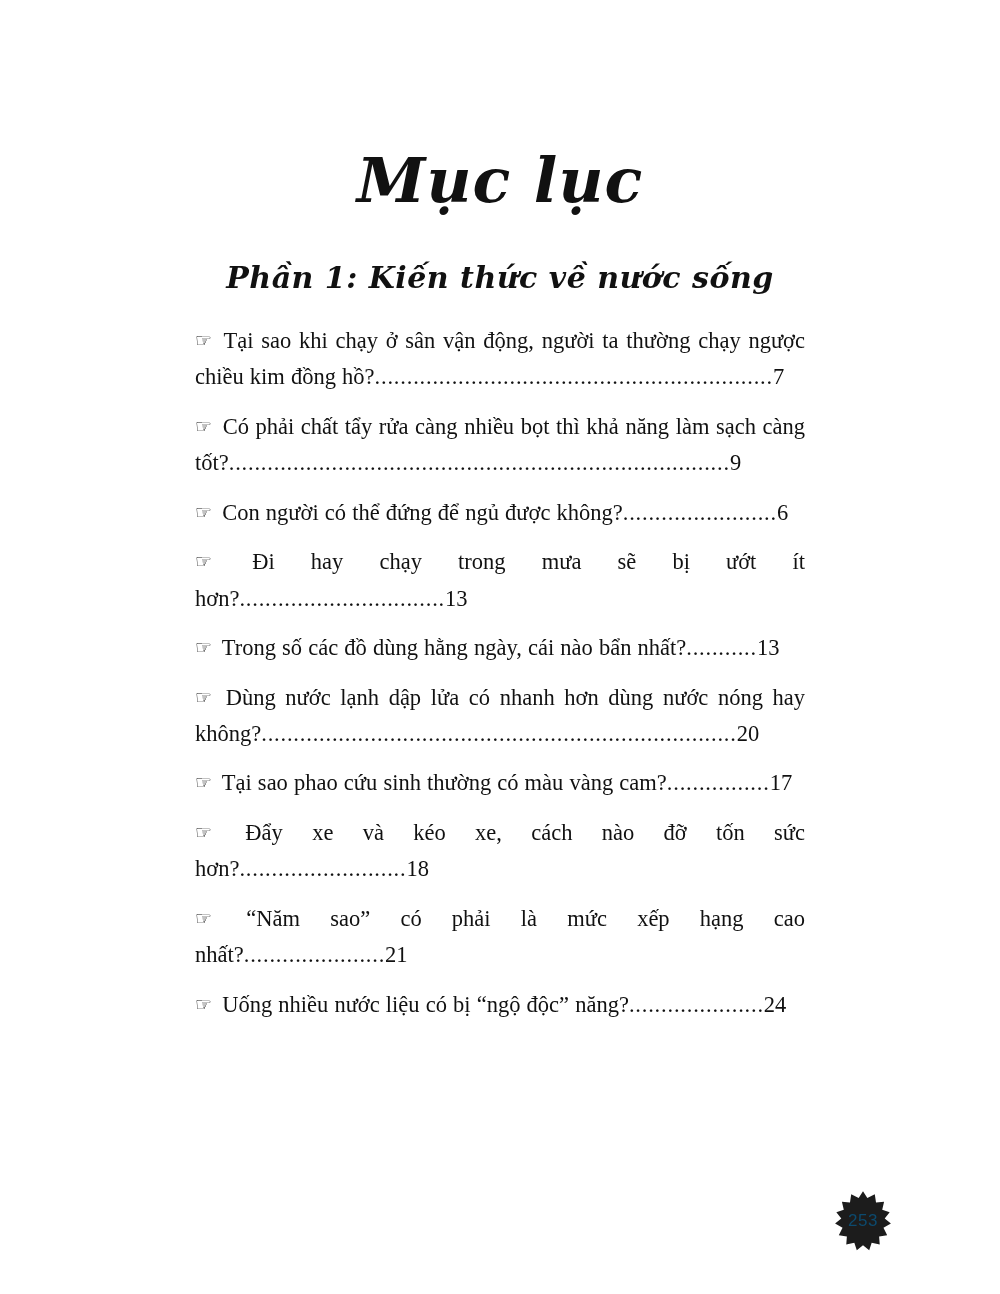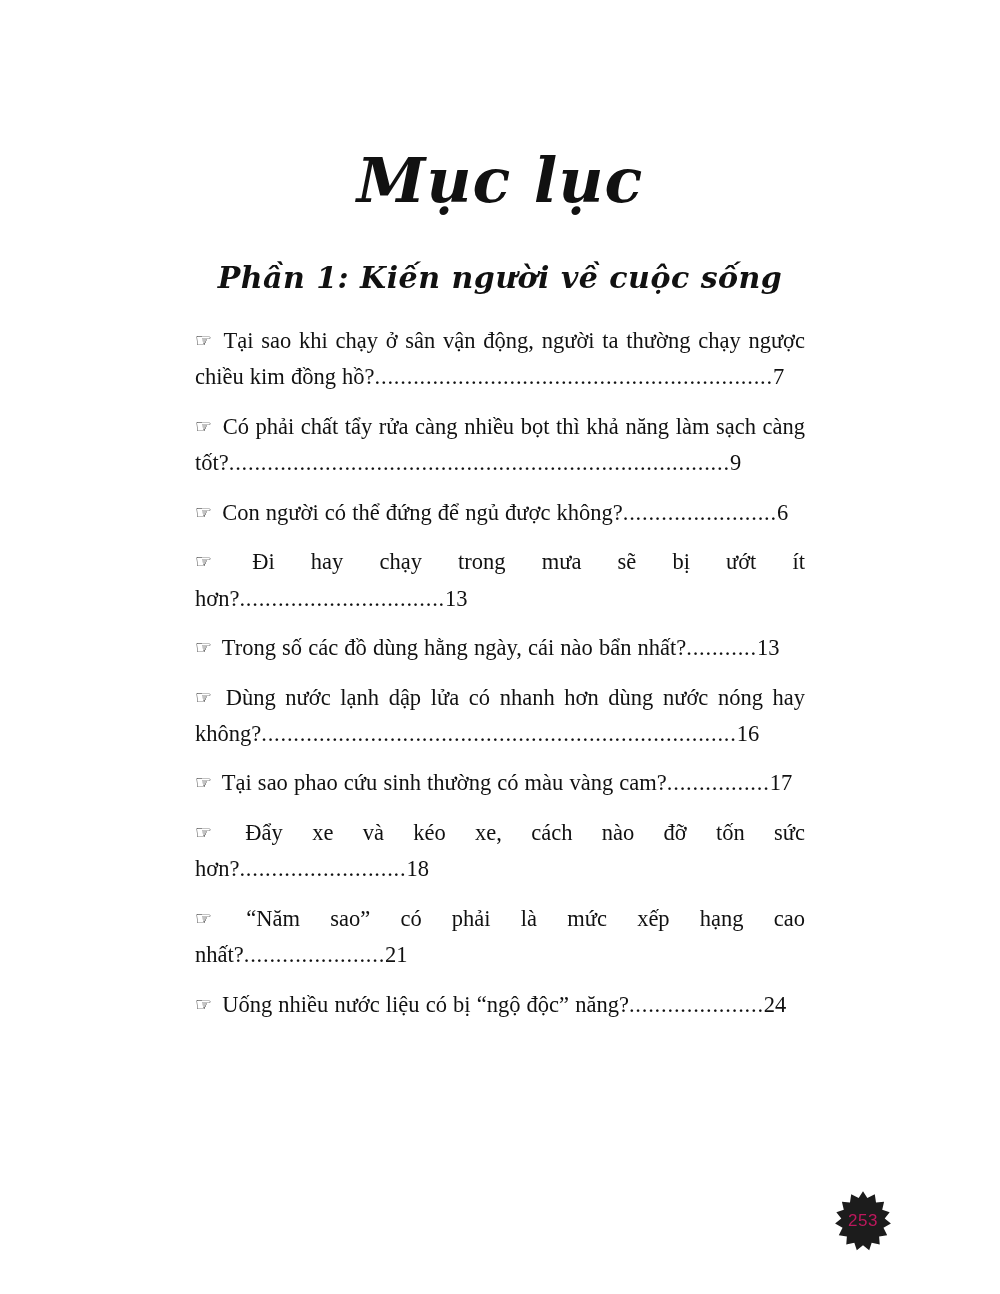--- a/index.html
+++ b/index.html
@@ -79,41 +79,41 @@
   .page-number-badge svg {
     position: absolute;
     inset: 0;
     width: 62px;
     height: 62px;
   }
   .page-number-badge .num {
     position: relative;
     font-family: "Liberation Sans", sans-serif;
     font-size: 17px;
-    color: #be185d;
+    color: #0c4a6e;
     font-weight: 400;
     letter-spacing: 0.5px;
   }
 </style>
 </head>
 <body>
 
 <div class="page">
 
   <h1 class="page-title">Mục lục</h1>
 
-  <h2 class="section-title">Phần 1: Kiến người về cuộc sống</h2>
+  <h2 class="section-title">Phần 1: Kiến thức về nước sống</h2>
 
   <ul class="toc" id="toc-list">
       <li class="toc-entry"><span class="hand">☞</span> <span>Tại sao khi chạy ở sân vận động, người ta thường chạy ngược chiều kim đồng hồ?</span><span class="dots">..............................................................</span><span class="pg">7</span></li>
       <li class="toc-entry"><span class="hand">☞</span> <span>Có phải chất tẩy rửa càng nhiều bọt thì khả năng làm sạch càng tốt?</span><span class="dots">..............................................................................</span><span class="pg">9</span></li>
       <li class="toc-entry"><span class="hand">☞</span> <span>Con người có thể đứng để ngủ được không?</span><span class="dots">........................</span><span class="pg">6</span></li>
       <li class="toc-entry"><span class="hand">☞</span> <span>Đi hay chạy trong mưa sẽ bị ướt ít hơn?</span><span class="dots">................................</span><span class="pg">13</span></li>
       <li class="toc-entry"><span class="hand">☞</span> <span>Trong số các đồ dùng hằng ngày, cái nào bẩn nhất?</span><span class="dots">...........</span><span class="pg">13</span></li>
-      <li class="toc-entry"><span class="hand">☞</span> <span>Dùng nước lạnh dập lửa có nhanh hơn dùng nước nóng hay không?</span><span class="dots">..........................................................................</span><span class="pg">16</span></li>
+      <li class="toc-entry"><span class="hand">☞</span> <span>Dùng nước lạnh dập lửa có nhanh hơn dùng nước nóng hay không?</span><span class="dots">..........................................................................</span><span class="pg">20</span></li>
       <li class="toc-entry"><span class="hand">☞</span> <span>Tại sao phao cứu sinh thường có màu vàng cam?</span><span class="dots">................</span><span class="pg">17</span></li>
       <li class="toc-entry"><span class="hand">☞</span> <span>Đẩy xe và kéo xe, cách nào đỡ tốn sức hơn?</span><span class="dots">..........................</span><span class="pg">18</span></li>
       <li class="toc-entry"><span class="hand">☞</span> <span>“Năm sao” có phải là mức xếp hạng cao nhất?</span><span class="dots">......................</span><span class="pg">21</span></li>
       <li class="toc-entry"><span class="hand">☞</span> <span>Uống nhiều nước liệu có bị “ngộ độc” năng?</span><span class="dots">.....................</span><span class="pg">24</span></li>
       <li class="toc-entry"> </li>
     </ul>
 
   <div class="page-number-badge">
     <svg viewBox="0 0 100 100" aria-hidden="true">
       <polygon points="50,2 57,13 69,7 71,20 84,19 81,32 93,36 85,46 95,54 83,61 89,73 76,75 77,88 64,85 60,97 50,89 40,97 36,85 23,88 24,75 11,73 17,61 5,54 15,46 7,36 19,32 16,19 29,20 31,7 43,13" fill="#1c1c1c"></polygon>

